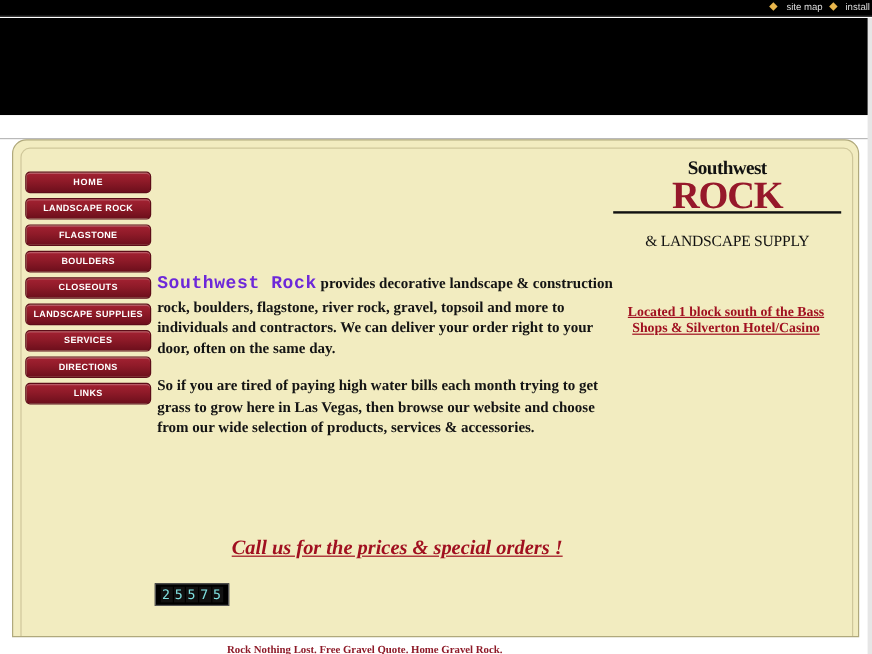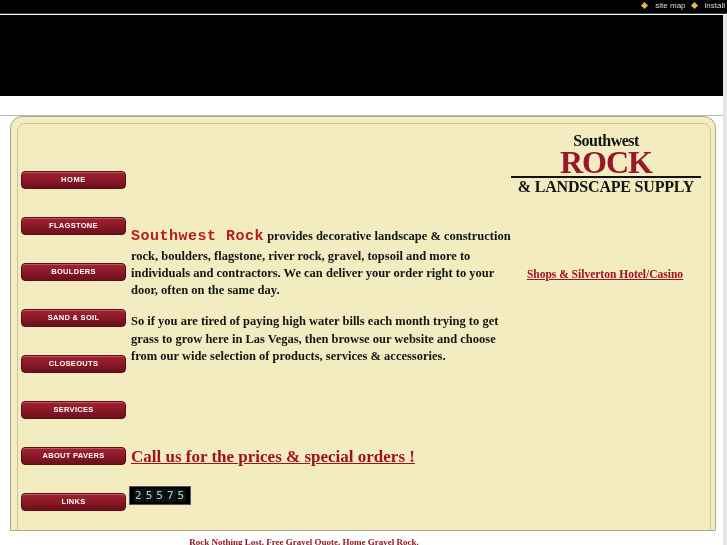--- a/index.html
+++ b/index.html
@@ -95,50 +95,51 @@
     color: #ffffff;
     font-size: 7.5px;
     font-weight: bold;
     letter-spacing: 0.3px;
     text-align: center;
     line-height: 16px;
     text-decoration: none;
     text-transform: uppercase;
     box-shadow: inset 0 1px 0 rgba(255,255,255,0.25);
     cursor: pointer;
-    margin-top: 28px;
   }
   .nav-item.home { letter-spacing: 0.6px; }
 
   
   .content {
     position: absolute;
     left: 120px; top: 110px;
     width: 390px;
     color: #111111;
   }
   .content p {
     margin: 0 0 14px 0;
     font-size: 12.5px;
     line-height: 1.38;
     font-weight: bold;
     color: #141414;
     font-family: "Liberation Serif", serif;
   }
   .brandname {
-    color: #b91c1c;
+    color: #6d28d9;
     font-family: "Liberation Mono", monospace;
     font-size: 15px;
     font-weight: bold;
     letter-spacing: 0.5px;
   }
   .calltoaction {
     position: absolute;
     left: 120px; top: 330px;
     width: 400px;
+    text-align: center;
+    font-style: italic;
   }
   .calltoaction a {
     color: #a01020;
     font-family: "Liberation Serif", serif;
     font-size: 17px;
     font-weight: bold;
     text-decoration: underline;
   }
 
   
@@ -179,26 +180,26 @@
     font-family: "Liberation Serif", serif;
     font-size: 32px;
     font-weight: bold;
     color: #96182a;
     letter-spacing: -1px;
     line-height: 0.95;
     margin-top: -2px;
   }
   .logo-supply {
     font-family: "Liberation Serif", serif;
-    font-size: 16px;
-    font-weight: bold;
+    font-size: 13px;
+    font-weight: normal;
     color: #111111;
     letter-spacing: -0.2px;
     border-top: 2px solid #111;
-    padding-top: 0;
+    padding-top: 15px;
     margin-top: -1px;
   }
   .located {
     position: absolute;
     right: 10px; top: 136px;
     width: 200px;
     text-align: center;
   }
   .located a {
     color: #a01020;
@@ -244,28 +245,28 @@
 
 <div class="banner"></div>
 
 <div class="divider-strip"></div>
 
 <div class="page">
   <div class="page-inner-border"></div>
 
   <div class="nav">
     <a class="nav-item home" href="#">HOME</a>
+    <a class="nav-item" href="#">LANDSCAPE ROCK</a>
     <a class="nav-item" href="#">FLAGSTONE</a>
     <a class="nav-item" href="#">BOULDERS</a>
-    <a class="nav-item" href="#">SAND &amp; SOIL</a>
     <a class="nav-item" href="#">CLOSEOUTS</a>
+    <a class="nav-item" href="#">LANDSCAPE SUPPLIES</a>
     <a class="nav-item" href="#">SERVICES</a>
-    <a class="nav-item" href="#">ABOUT PAVERS</a>
+    <a class="nav-item" href="#">DIRECTIONS</a>
     <a class="nav-item" href="#">LINKS</a>
-    <a class="nav-item" href="#">DIRECTIONS</a>
   </div>
 
   <div class="content">
     <p><span class="brandname">Southwest Rock</span><span> provides decorative landscape &amp; construction rock, boulders, flagstone, river rock, gravel, topsoil and more to individuals and contractors. We can deliver your order right to your door, often on the same day.</span></p>
     <p>So if you are tired of paying high water bills each month trying to get grass to grow here in Las Vegas, then browse our website and choose from our wide selection of products, services &amp; accessories.</p>
   </div>
 
   <div class="calltoaction">
     <a href="#">Call us for the prices &amp; special orders !</a>
   </div>
@@ -278,21 +279,21 @@
     <span>5</span>
   </div>
 
   <div class="logo">
     <div class="logo-southwest">Southwest</div>
     <div class="logo-rock">ROCK</div>
     <div class="logo-supply">&amp; LANDSCAPE SUPPLY</div>
   </div>
 
   <div class="located">
-    <a href="#"><br><span>Shops &amp; Silverton Hotel/Casino</span></a>
+    <a href="#"><span>Located 1 block south of the Bass</span><br><span>Shops &amp; Silverton Hotel/Casino</span></a>
   </div>
 </div>
 
 <div class="footer">
   <span class="footer-text">Rock Nothing Lost. Free Gravel Quote. Home Gravel Rock.</span>
 </div>
 
 <div class="scrollbar-right"></div>
 
 </body></html>

